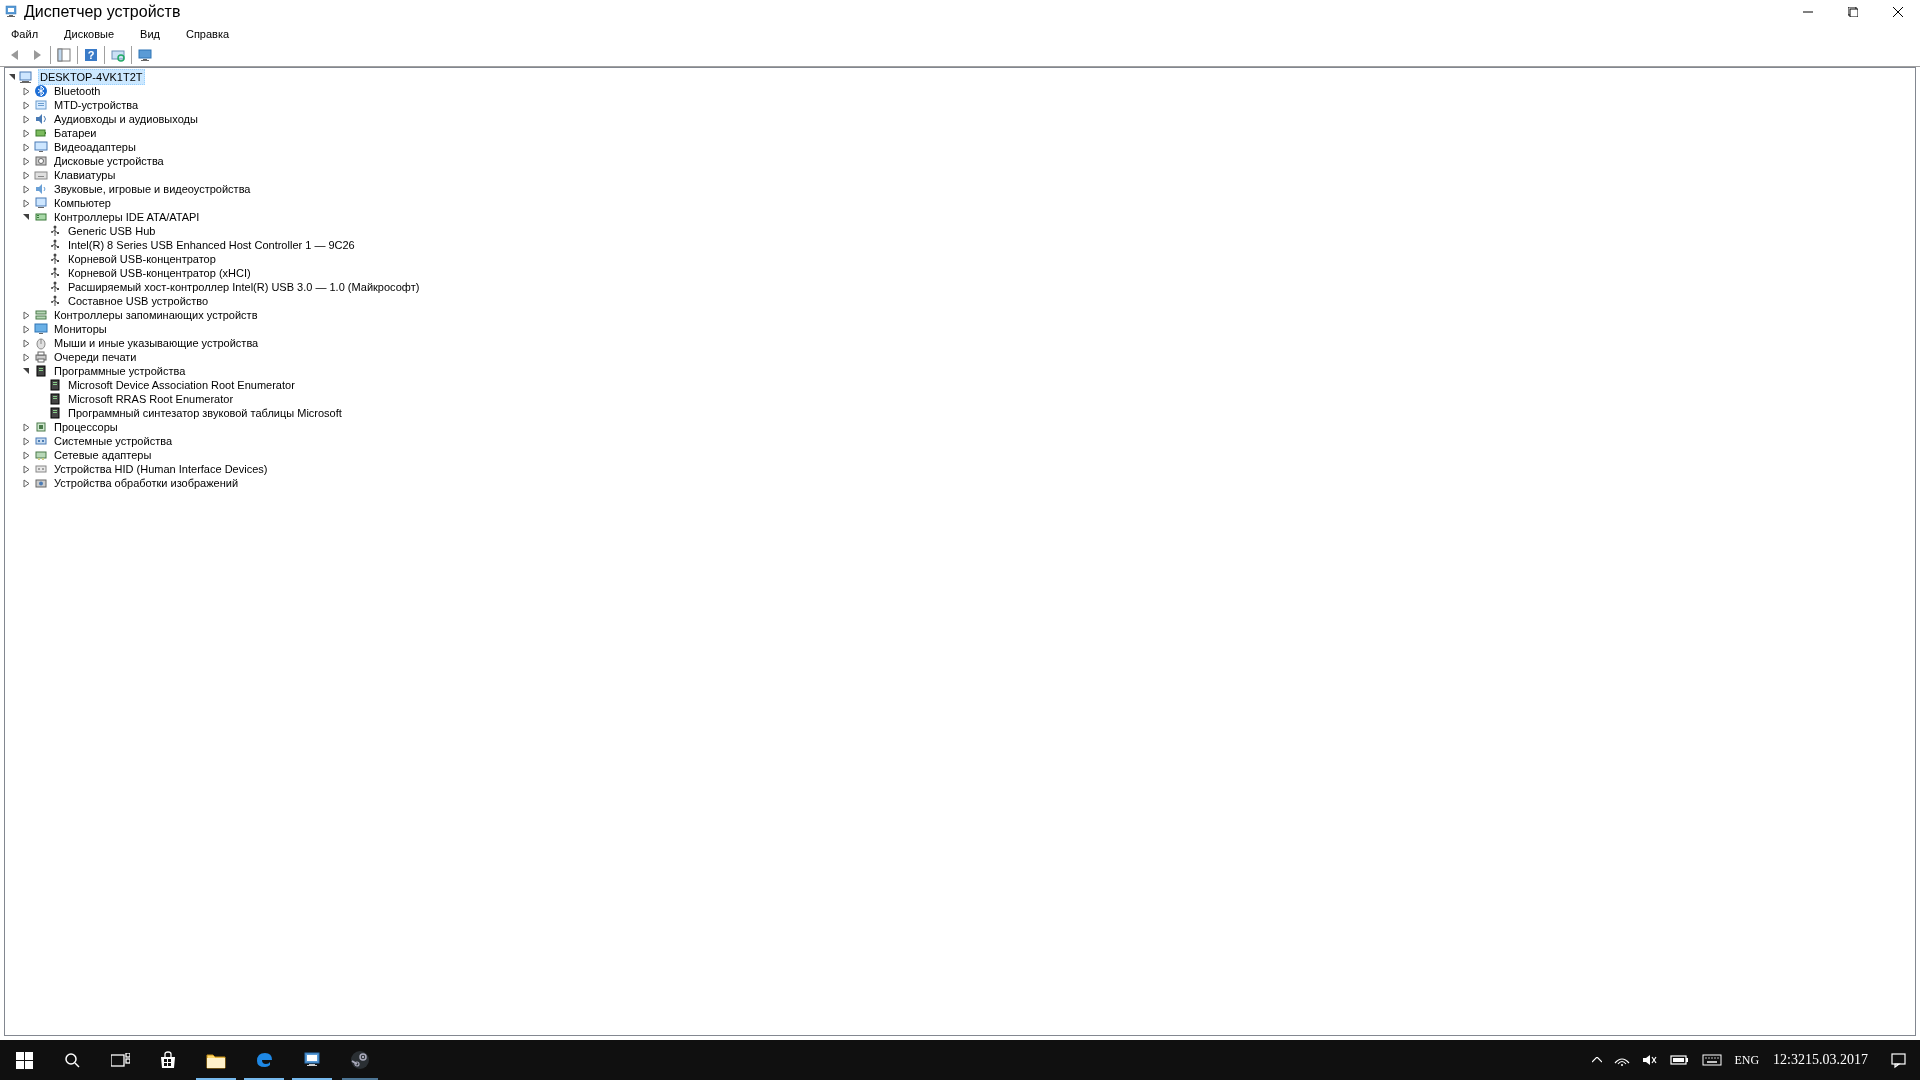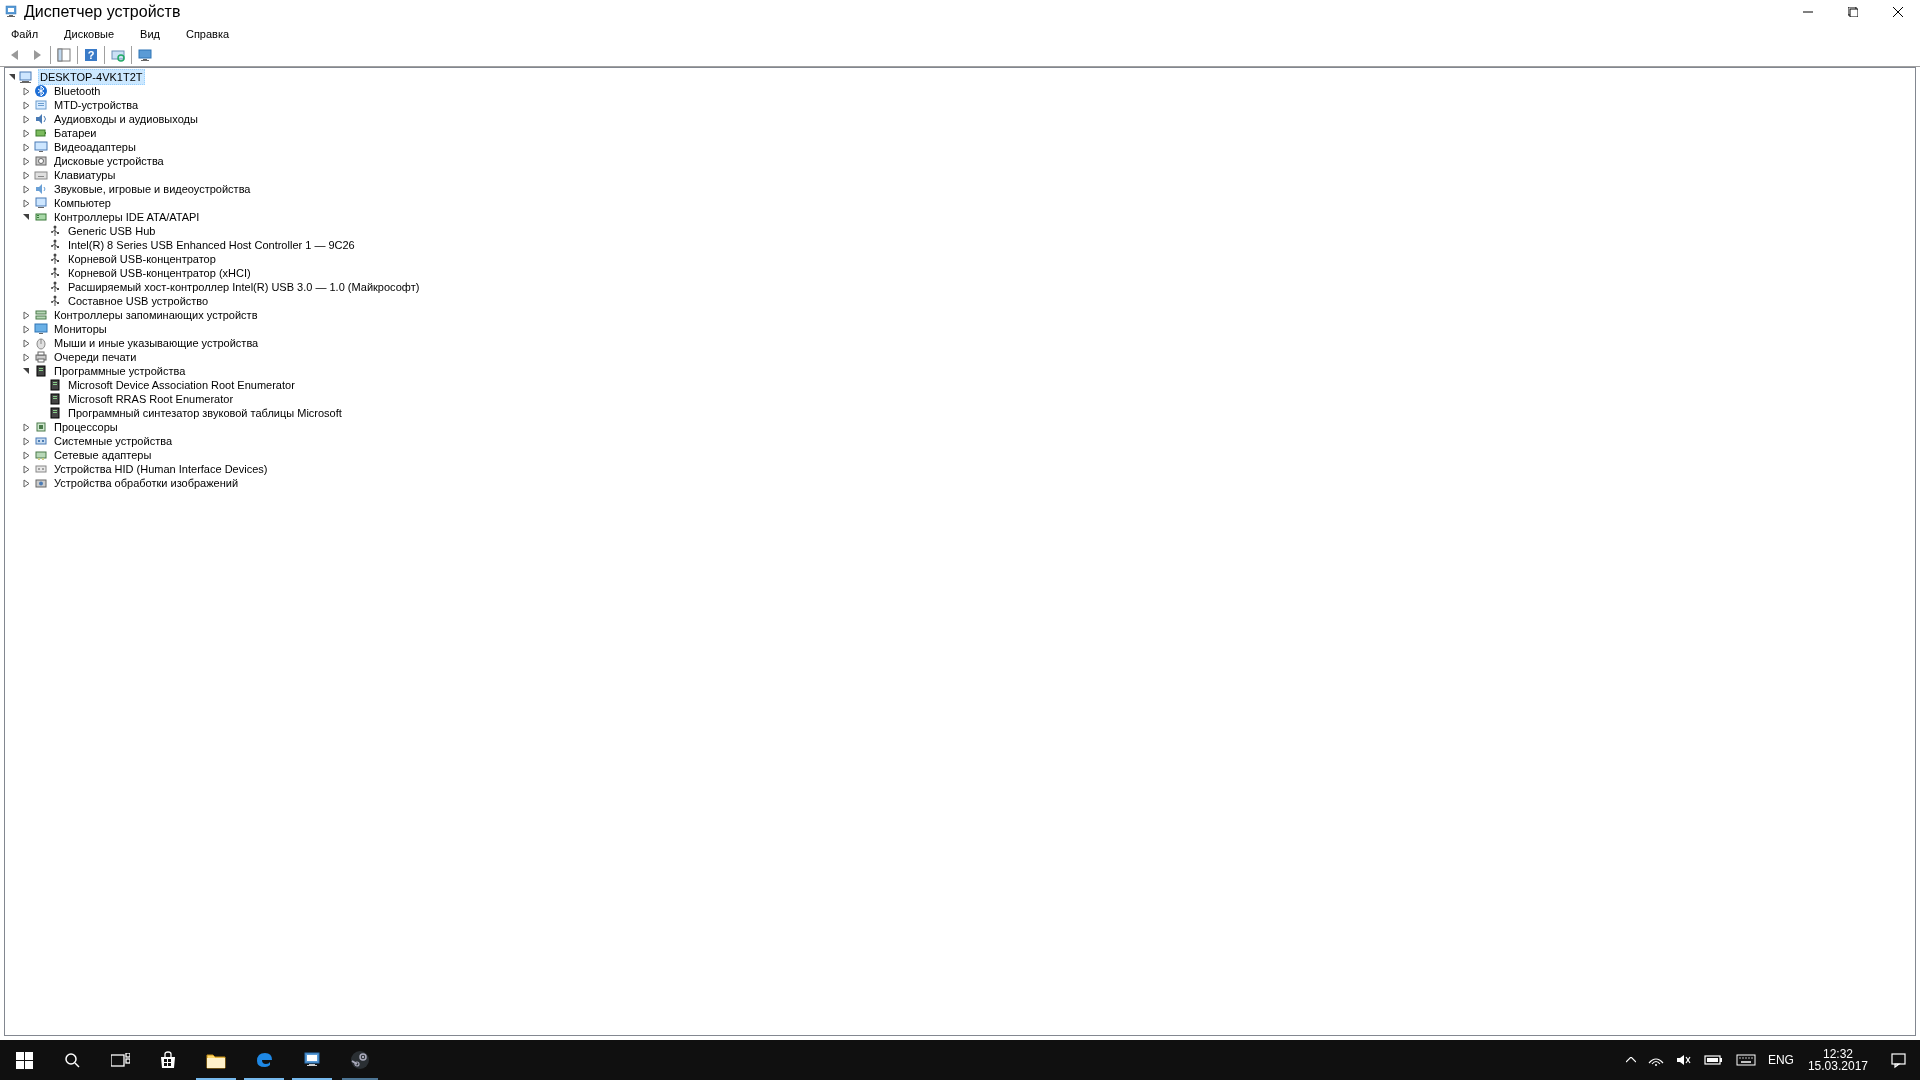--- a/index.html
+++ b/index.html
@@ -27,23 +27,23 @@
   .node-icon { width: 16px; height: 14px; display: inline-flex; align-items: center; justify-content: center; margin-right: 3px; }
   .node-label { padding: 0 2px; }
   .node.selected .node-label { background: #cce8ff; border: 1px dotted #99d1ff; padding: 0 1px; }
   .indent { display: inline-block; }
   
   .taskbar { height: 40px; background: #101010; display: flex; align-items: center; color: #fff; }
   .task-btn { width: 48px; height: 40px; display: flex; align-items: center; justify-content: center; position: relative; }
   .task-btn.active::after { content: ""; position: absolute; bottom: 0; left: 4px; right: 4px; height: 2px; background: #76b9ed; }
   .task-btn.running::after { content: ""; position: absolute; bottom: 0; left: 6px; right: 6px; height: 2px; background: #76b9ed; opacity: .6; }
   .taskbar .flex { flex: 1; }
-  .tray { display: flex; align-items: flex-start; height: 100%; }
+  .tray { display: flex; align-items: flex-start; height: 100%; font-family: Liberation Serif, serif; }
   .tray-item { padding: 0 6px; height: 40px; display: flex; align-items: center; justify-content: center; font-size: 11px; color: #fff; }
-  .clock { display: flex; flex-direction: column; align-items: center; justify-content: center; font-size: 12px; line-height: 12px; padding: 0 8px; }
+  .clock { display: flex; flex-direction: row; align-items: center; justify-content: center; font-size: 14px; line-height: 12px; padding: 0 8px; }
   .action-center { width: 44px; display: flex; align-items: center; justify-content: center; }
   
   svg { display: block; }
 </style>
 </head>
 <body>
 
 <div class="titlebar">
   <span class="app-icon">
     <svg width="14" height="14" viewBox="0 0 14 14">

